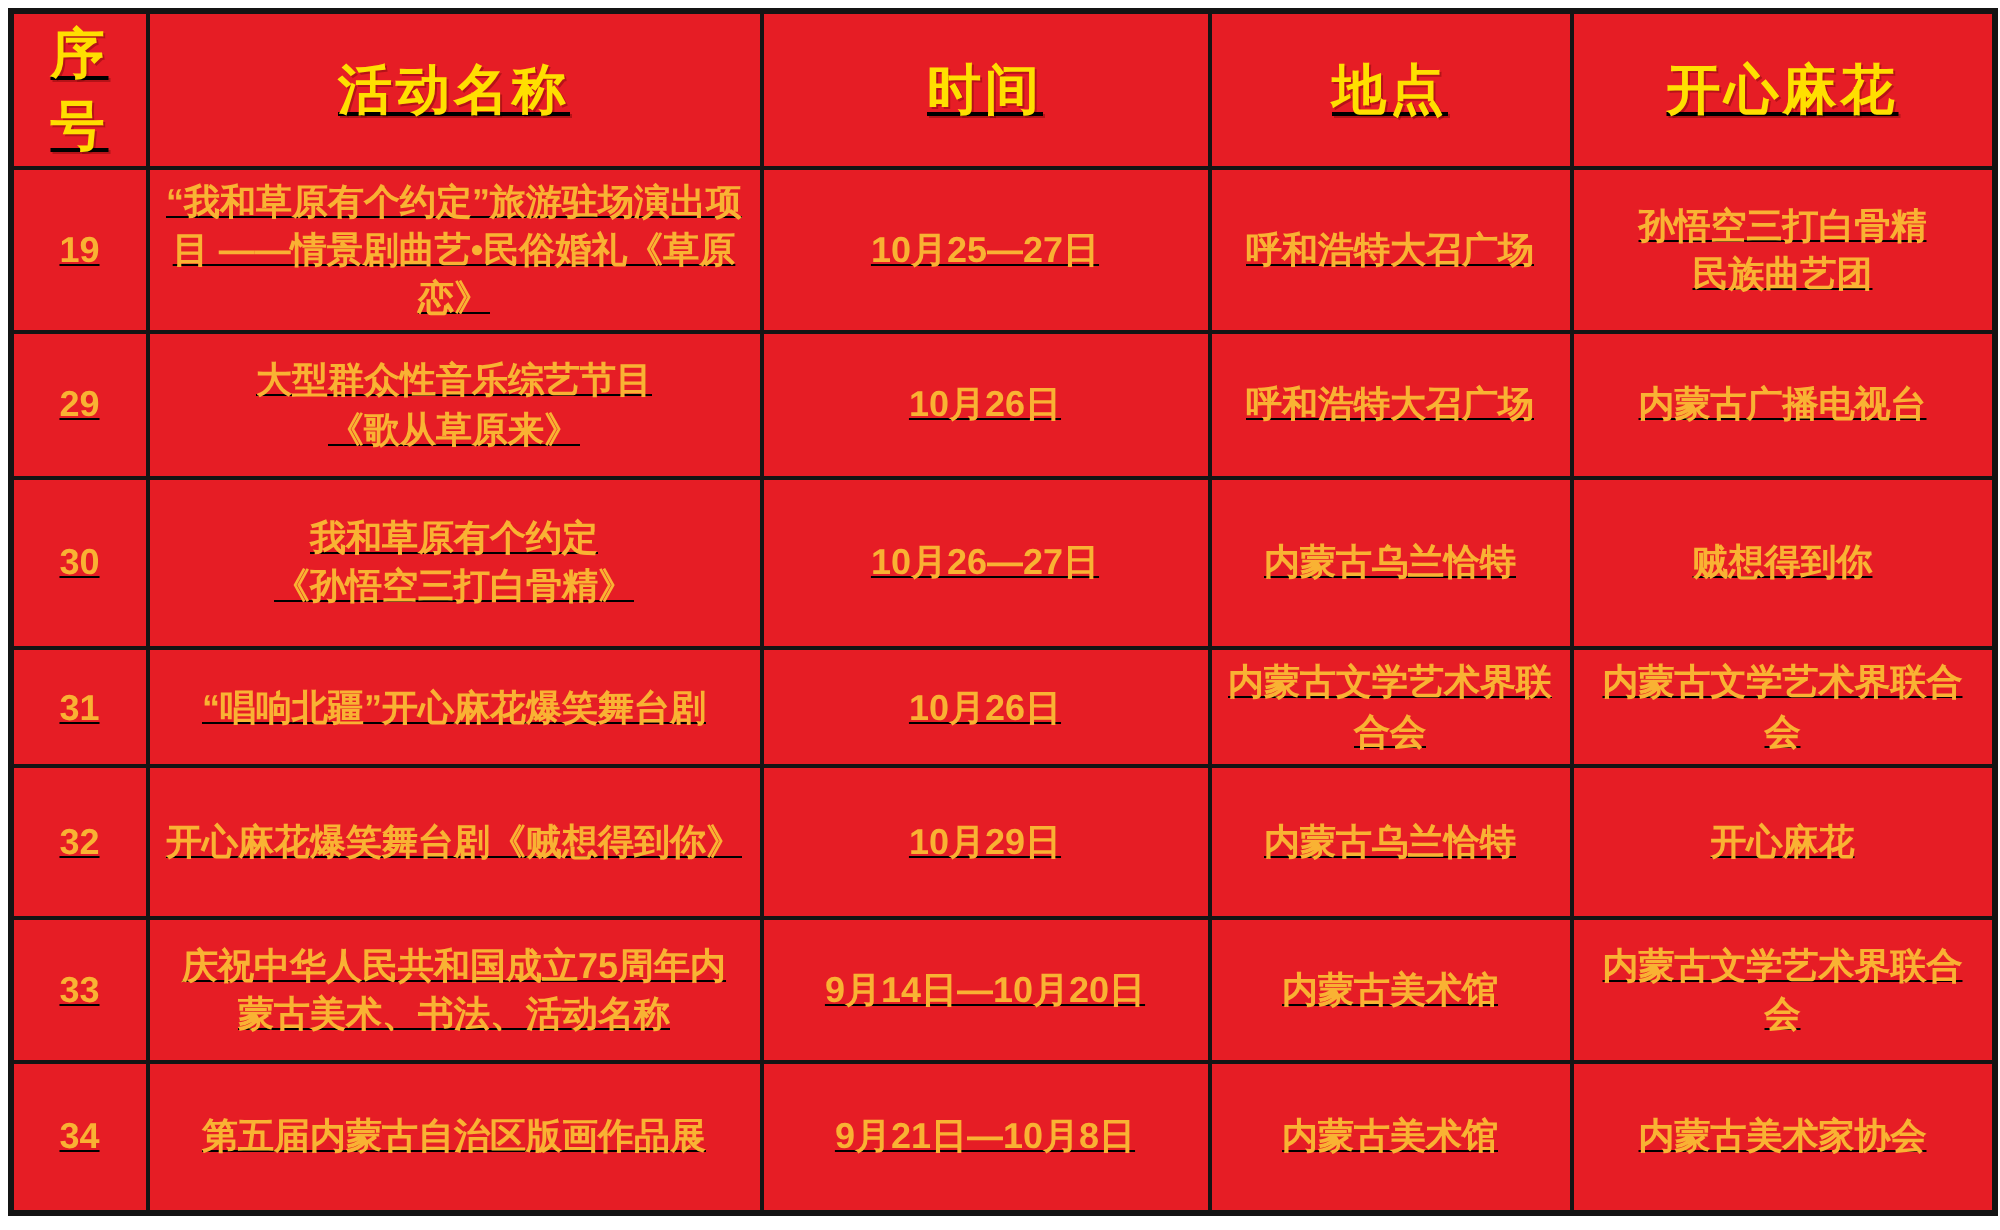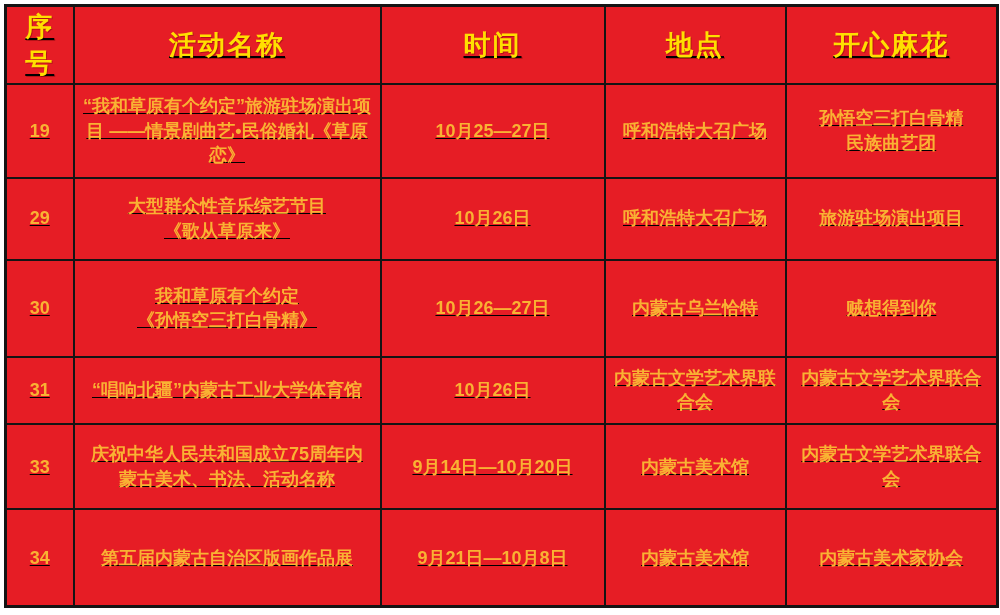--- a/index.html
+++ b/index.html
@@ -50,21 +50,21 @@
     line-height: 1.35;
     white-space: pre-line;
   }
   
   tr.hdr        { height: 64px; }
   tbody tr:nth-child(1) { height: 82px; }
   tbody tr:nth-child(2) { height: 72px; }
   tbody tr:nth-child(3) { height: 85px; }
   tbody tr:nth-child(4) { height: 59px; }
   tbody tr:nth-child(5) { height: 75px; }
-  tbody tr:nth-child(6) { height: 85px; }
+  tbody tr:nth-child(6) { height: 72px; }
   tbody tr:nth-child(7) { height: 75px; }
   td.name { padding: 2px 10px; }
 </style>
 </head>
 <body>
 
 <div class="page">
   <table class="events">
     <colgroup>
       <col style="width:68px">
@@ -90,36 +90,43 @@
         <td class="place">呼和浩特大召广场</td>
         <td class="org">孙悟空三打白骨精
 民族曲艺团</td>
       </tr>
       <tr>
         <td class="no">29</td>
         <td class="name">大型群众性音乐综艺节目
 《歌从草原来》</td>
         <td class="time">10月26日</td>
         <td class="place">呼和浩特大召广场</td>
-        <td class="org">旅游驻场演出项目</td>
+        <td class="org">内蒙古广播电视台</td>
       </tr>
       <tr>
         <td class="no">30</td>
         <td class="name">我和草原有个约定
 《孙悟空三打白骨精》</td>
         <td class="time">10月26—27日</td>
         <td class="place">内蒙古乌兰恰特</td>
         <td class="org">贼想得到你</td>
       </tr>
       <tr>
         <td class="no">31</td>
-        <td class="name">“唱响北疆”内蒙古工业大学体育馆</td>
+        <td class="name">“唱响北疆”开心麻花爆笑舞台剧</td>
         <td class="time">10月26日</td>
         <td class="place">内蒙古文学艺术界联合会</td>
         <td class="org">内蒙古文学艺术界联合会</td>
+      </tr>
+      <tr>
+        <td class="no">32</td>
+        <td class="name">开心麻花爆笑舞台剧《贼想得到你》</td>
+        <td class="time">10月29日</td>
+        <td class="place">内蒙古乌兰恰特</td>
+        <td class="org">开心麻花</td>
       </tr>
       <tr>
         <td class="no">33</td>
         <td class="name">庆祝中华人民共和国成立75周年内蒙古美术、书法、活动名称</td>
         <td class="time">9月14日—10月20日</td>
         <td class="place">内蒙古美术馆</td>
         <td class="org">内蒙古文学艺术界联合会</td>
       </tr>
       <tr>
         <td class="no">34</td>

